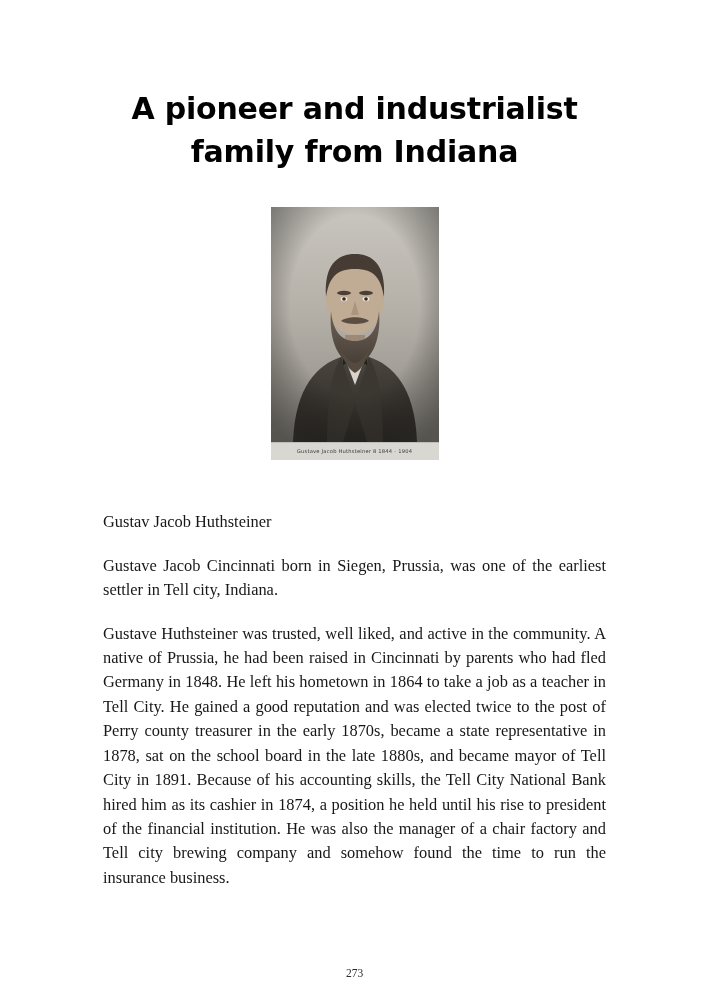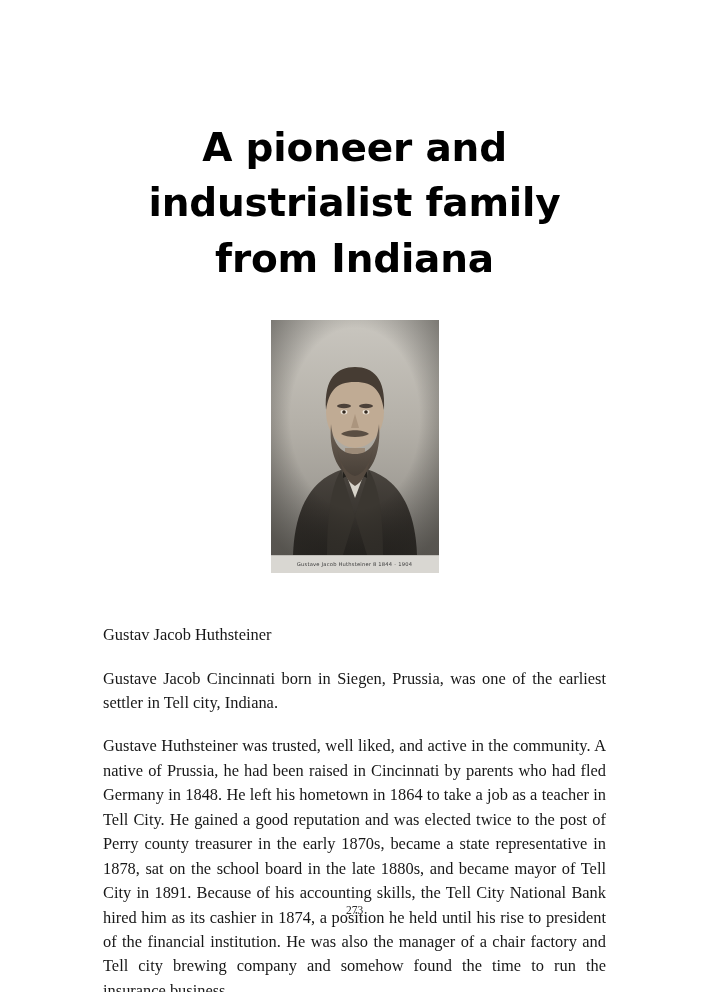--- a/index.html
+++ b/index.html
@@ -23,24 +23,24 @@
     overflow: hidden;
   }
   .content {
     position: absolute;
     left: 103px;
     top: 0;
     width: 503px;
   }
   .title {
     margin: 0;
-    padding-top: 120px;
+    padding-top: 88px;
     font-family: "DejaVu Sans", sans-serif;
     font-weight: bold;
-    font-size: 39px;
+    font-size: 30px;
     line-height: 1.42;
     text-align: center;
     color: #000000;
     letter-spacing: -0.2px;
   }
   .figure {
     margin: 0;
     padding-top: 34px;
     text-align: center;
   }
@@ -87,21 +87,21 @@
     padding-top: 19px;
     text-align: justify;
   }
   .p-2 {
     padding-top: 19px;
     text-align: justify;
   }
   .page-number {
     position: absolute;
     left: 0;
-    top: 904px;
+    top: 967px;
     width: 709px;
     text-align: center;
     font-family: "Liberation Serif", serif;
     font-size: 11.5px;
     color: #2b2b2b;
   }
 </style>
 </head>
 <body>
 

